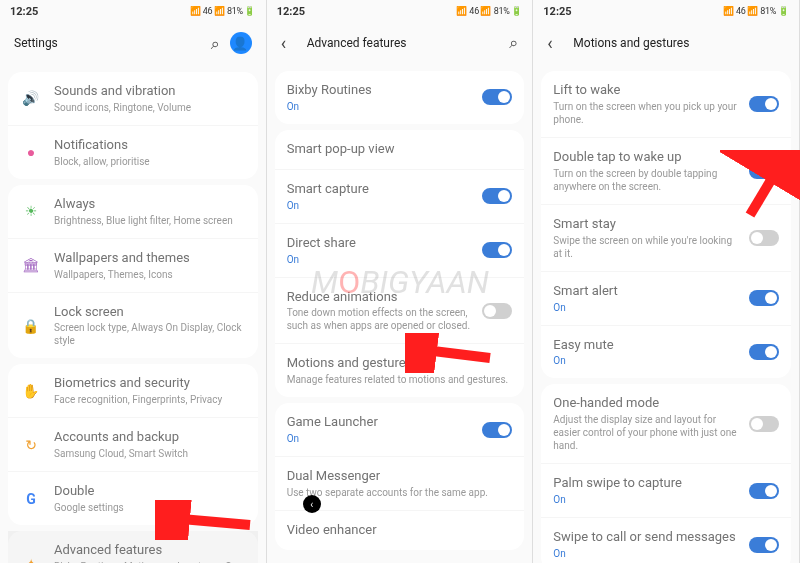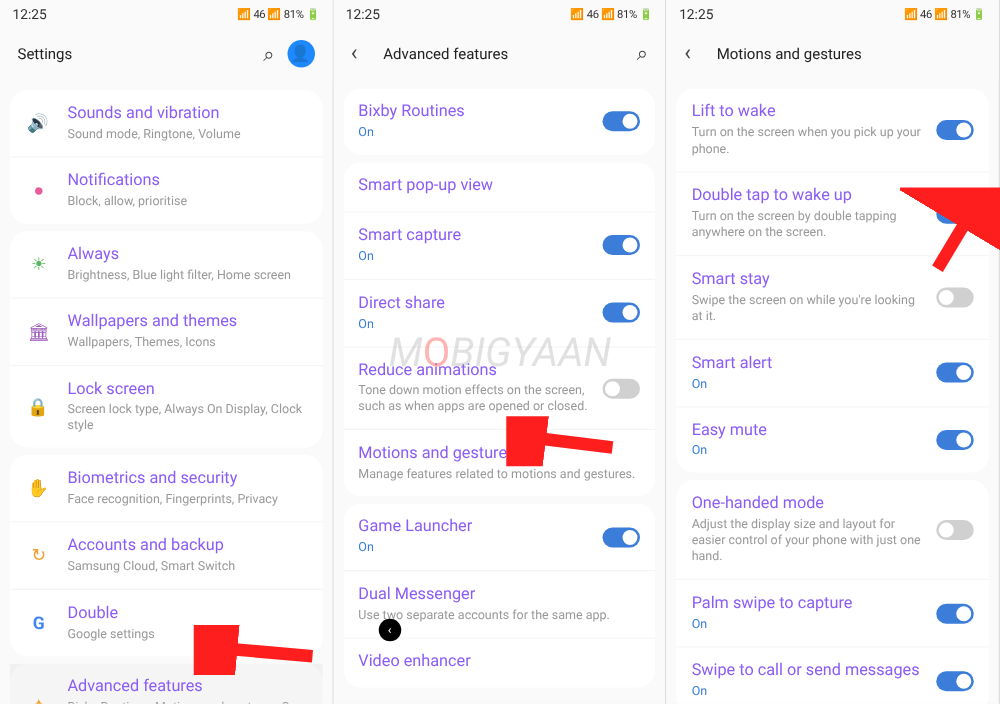--- a/index.html
+++ b/index.html
@@ -25,21 +25,21 @@
   .status-bar {
     height: 22px;
     display: flex;
     justify-content: space-between;
     align-items: center;
     padding: 0 10px;
     font-size: 11px;
     color: #333;
     background: #fafafa;
   }
-  .status-left { font-weight: 400; }
+  .status-left { font-weight: 700; }
   .status-right { display: flex; gap: 4px; align-items: center; font-size: 9px; letter-spacing: -0.3px; }
   .header {
     display: flex;
     align-items: center;
     padding: 10px 14px 12px 14px;
     gap: 10px;
     background: #fafafa;
   }
   .header-title { font-size: 12px; font-weight: 400; color: #222; flex: 1; }
   .back-arrow { font-size: 18px; color: #444; width: 16px; }
@@ -63,21 +63,21 @@
     position: relative;
   }
   .row:last-child { border-bottom: none; }
   .row.selected { background: rgba(0,0,0,0.04); }
   .ico {
     width: 22px; height: 22px;
     display: flex; align-items: center; justify-content: center;
     font-size: 14px;
   }
   .txt { flex: 1; min-width: 0; }
-  .ttl { font-size: 13px; color: #8b5cf6; line-height: 1.3; }
+  .ttl { font-size: 13px; color: #737373; line-height: 1.3; }
   .sub { font-size: 10px; color: #999; line-height: 1.3; margin-top: 1px; }
   .sub.on { color: #3b7dd8; }
   .toggle {
     width: 30px; height: 16px; border-radius: 16px;
     background: #d0d0d0; position: relative; flex-shrink: 0;
   }
   .toggle::after {
     content: ""; position: absolute; width: 12px; height: 12px;
     border-radius: 50%; background: #fff; top: 2px; left: 2px;
     transition: none;
@@ -119,21 +119,21 @@
     <span class="header-title">Settings</span>
     <span class="search-ico">⌕</span>
     <span class="avatar">👤</span>
   </div>
 
   <div class="card">
     <div class="row">
       <span class="ico" style="color:#e85c9c">🔊</span>
       <div class="txt">
         <div class="ttl">Sounds and vibration</div>
-        <div class="sub">Sound mode, Ringtone, Volume</div>
+        <div class="sub">Sound icons, Ringtone, Volume</div>
       </div>
     </div>
     <div class="row">
       <span class="ico" style="color:#e85c9c">●</span>
       <div class="txt">
         <div class="ttl">Notifications</div>
         <div class="sub">Block, allow, prioritise</div>
       </div>
     </div>
   </div>

